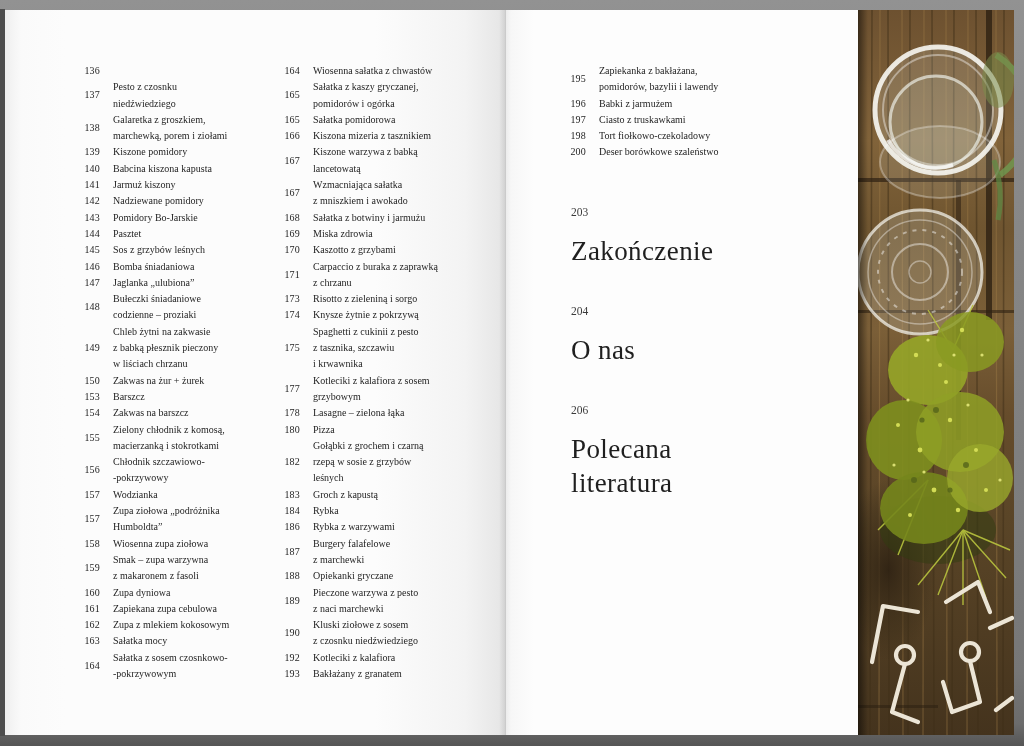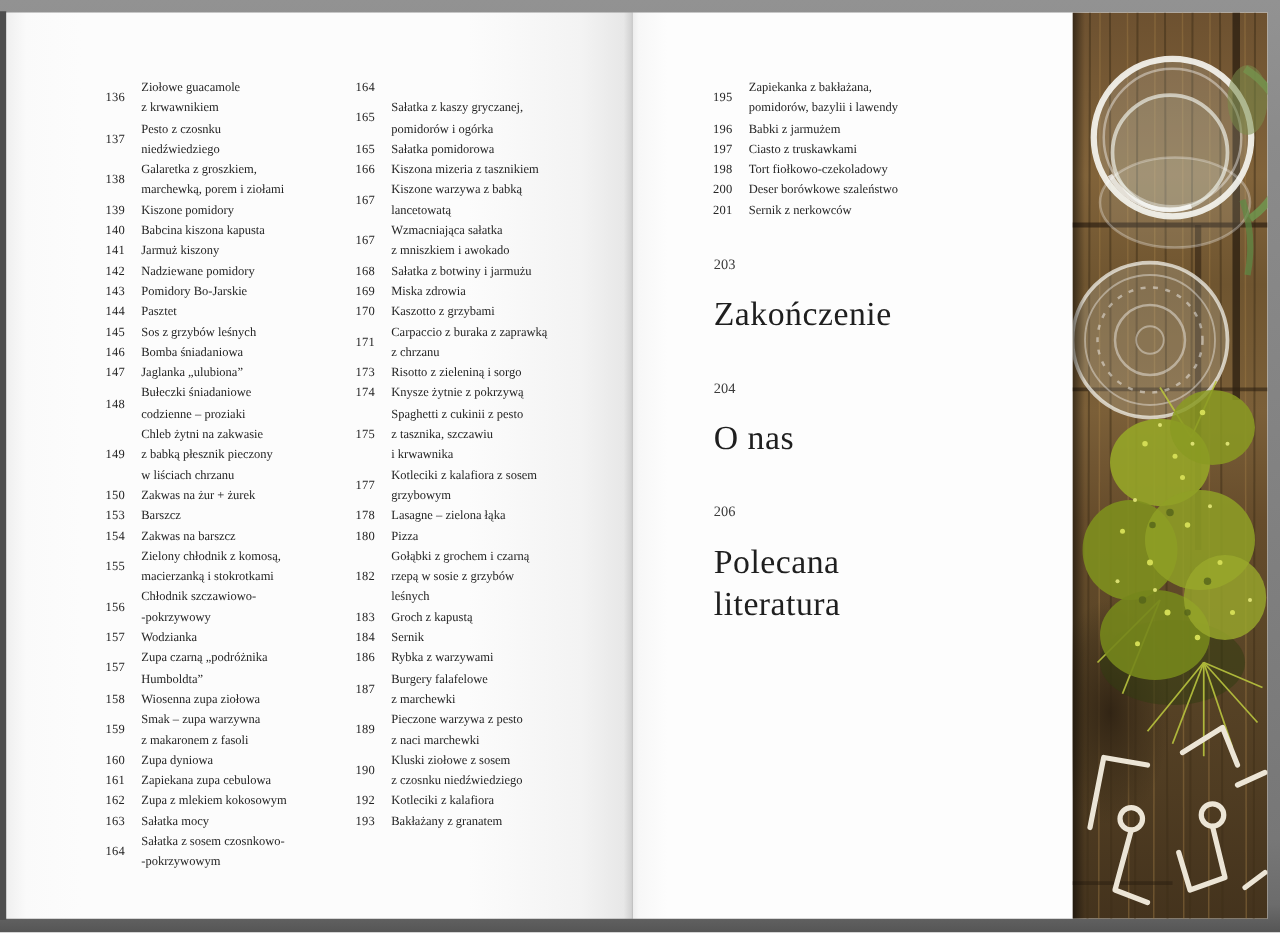--- a/index.html
+++ b/index.html
@@ -41,22 +41,20 @@
 <body>
 
 <div class="stage">
   <div class="left-edge-strip"></div>
   <div class="spread">
 
     <div class="page page-left">
       <div class="toc-col col1">
           <div class="entry">
             <span class="num">136</span>
-            <span class="title">Ziołowe guacamole
-z krwawnikiem</span>
           </div>
           <div class="entry">
             <span class="num">137</span>
             <span class="title">Pesto z czosnku
 niedźwiedziego</span>
           </div>
           <div class="entry">
             <span class="num">138</span>
             <span class="title">Galaretka z groszkiem,
 marchewką, porem i ziołami</span>
@@ -129,21 +127,21 @@
             <span class="num">156</span>
             <span class="title">Chłodnik szczawiowo-
 -pokrzywowy</span>
           </div>
           <div class="entry">
             <span class="num">157</span>
             <span class="title">Wodzianka</span>
           </div>
           <div class="entry">
             <span class="num">157</span>
-            <span class="title">Zupa czarną „podróżnika
+            <span class="title">Zupa ziołowa „podróżnika
 Humboldta”</span>
           </div>
           <div class="entry">
             <span class="num">158</span>
             <span class="title">Wiosenna zupa ziołowa</span>
           </div>
           <div class="entry">
             <span class="num">159</span>
             <span class="title">Smak – zupa warzywna
 z makaronem z fasoli</span>
@@ -166,20 +164,21 @@
           </div>
           <div class="entry">
             <span class="num">164</span>
             <span class="title">Sałatka z sosem czosnkowo-
 -pokrzywowym</span>
           </div>
         </div>
       <div class="toc-col col2">
           <div class="entry">
             <span class="num">164</span>
+            <span class="title">Wiosenna sałatka z chwastów</span>
           </div>
           <div class="entry">
             <span class="num">165</span>
             <span class="title">Sałatka z kaszy gryczanej,
 pomidorów i ogórka</span>
           </div>
           <div class="entry">
             <span class="num">165</span>
             <span class="title">Sałatka pomidorowa</span>
           </div>
@@ -246,32 +245,36 @@
             <span class="title">Gołąbki z grochem i czarną
 rzepą w sosie z grzybów
 leśnych</span>
           </div>
           <div class="entry">
             <span class="num">183</span>
             <span class="title">Groch z kapustą</span>
           </div>
           <div class="entry">
             <span class="num">184</span>
-            <span class="title">Sernik</span>
+            <span class="title">Rybka</span>
           </div>
           <div class="entry">
             <span class="num">186</span>
             <span class="title">Rybka z warzywami</span>
           </div>
           <div class="entry">
             <span class="num">187</span>
             <span class="title">Burgery falafelowe
 z marchewki</span>
           </div>
           <div class="entry">
+            <span class="num">188</span>
+            <span class="title">Opiekanki gryczane</span>
+          </div>
+          <div class="entry">
             <span class="num">189</span>
             <span class="title">Pieczone warzywa z pesto
 z naci marchewki</span>
           </div>
           <div class="entry">
             <span class="num">190</span>
             <span class="title">Kluski ziołowe z sosem
 z czosnku niedźwiedziego</span>
           </div>
           <div class="entry">
@@ -300,24 +303,20 @@
             <span class="num">197</span>
             <span class="title">Ciasto z truskawkami</span>
           </div>
           <div class="entry">
             <span class="num">198</span>
             <span class="title">Tort fiołkowo-czekoladowy</span>
           </div>
           <div class="entry">
             <span class="num">200</span>
             <span class="title">Deser borówkowe szaleństwo</span>
-          </div>
-          <div class="entry">
-            <span class="num">201</span>
-            <span class="title">Sernik z nerkowców</span>
           </div>
         </div>
 
       <div class="sections">
           <div class="section">
             <span class="num">203</span>
             <span class="title">Zakończenie</span>
           </div>
           <div class="section">
             <span class="num">204</span>

